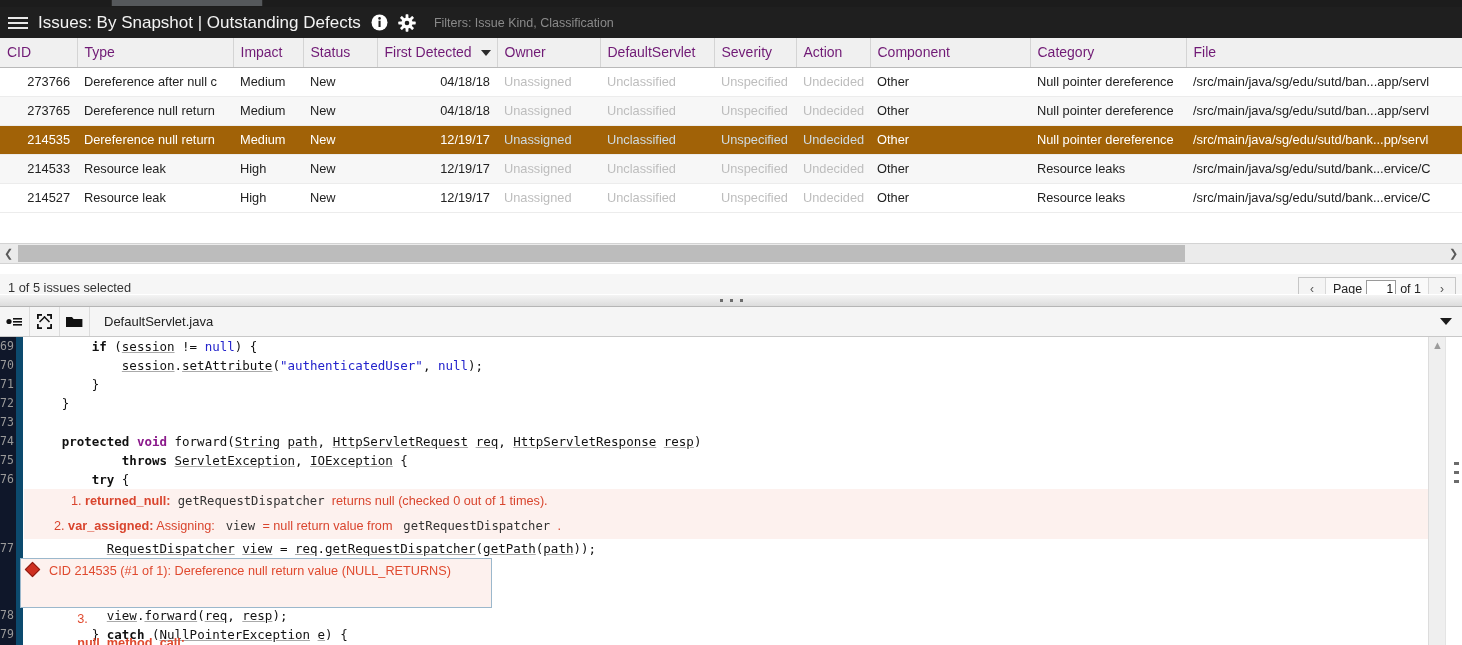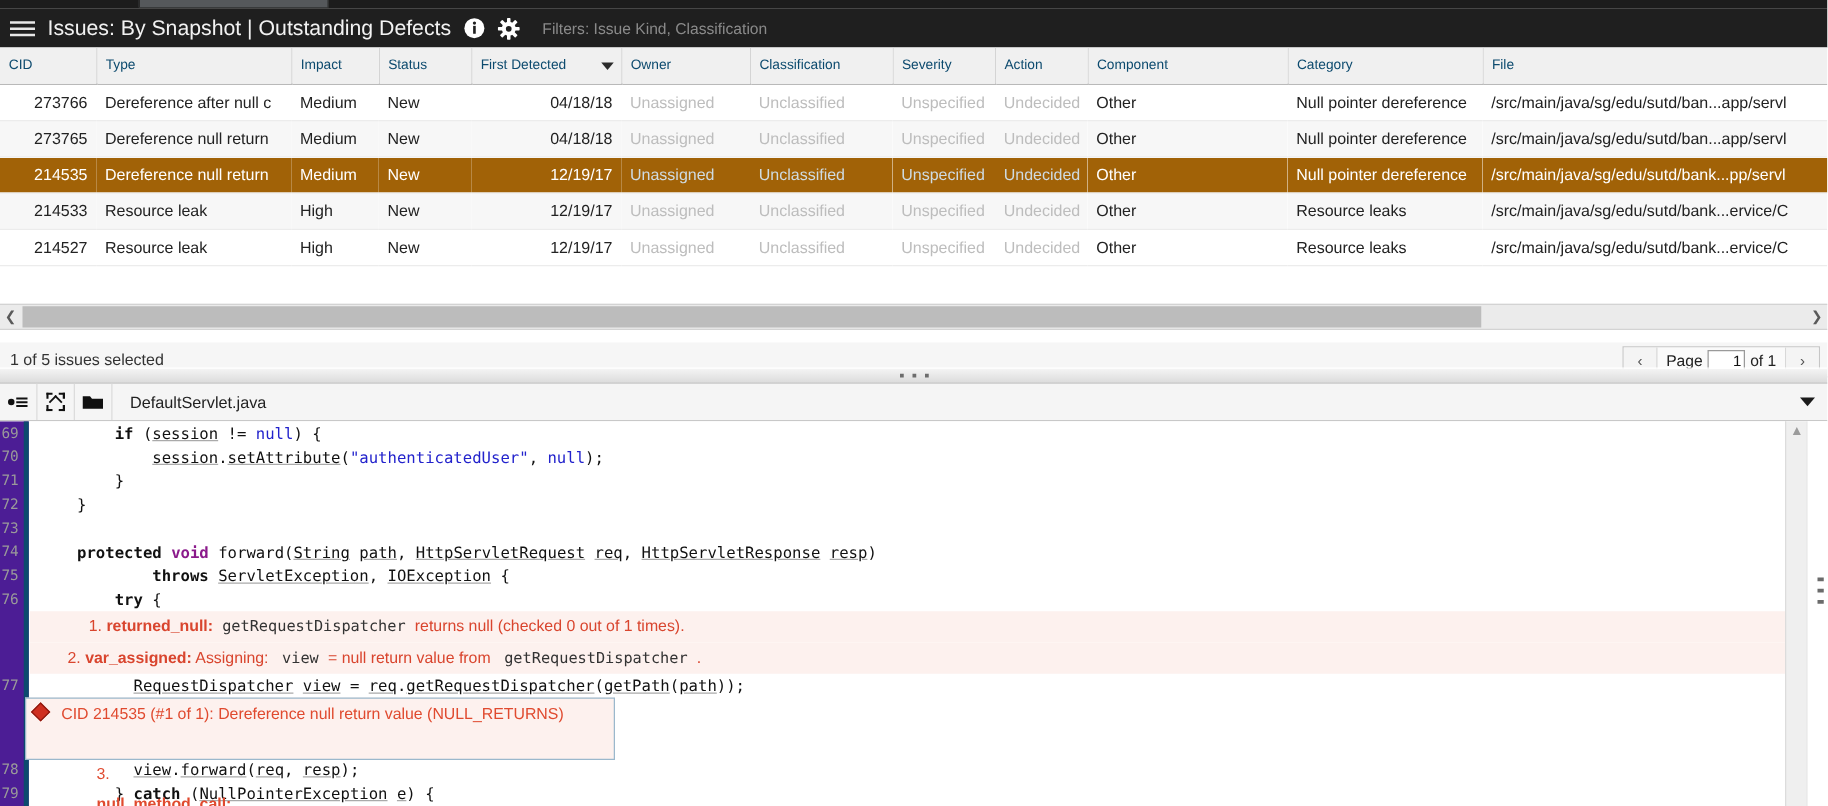--- a/index.html
+++ b/index.html
@@ -47,22 +47,22 @@
     background: #ffffff; overflow: hidden;
   }
   table.issues {
     border-collapse: collapse; table-layout: fixed; width: 1462px;
     font-size: 12.8px; color: #222;
   }
   table.issues thead th {
     height: 29px; background: #f0f0f0;
     border-bottom: 1px solid #b9b9b9;
     border-right: 1px solid #d4d4d4;
-    text-align: left; font-weight: normal; color: #0c4a6e;
-    padding: 0 7px; font-size: 11px; white-space: nowrap; position: relative;
+    text-align: left; font-weight: normal; color: #701a75;
+    padding: 0 7px; font-size: 14px; white-space: nowrap; position: relative;
     overflow: hidden;
   }
   table.issues thead th.last { border-right: none; }
   table.issues thead th .sortcaret {
     position: absolute; right: 6px; top: 12px;
     width: 0; height: 0; border-left: 5px solid transparent;
     border-right: 5px solid transparent; border-top: 6px solid #2b2b2b;
   }
   table.issues tbody td {
     height: 29px; padding: 0 7px; white-space: nowrap; overflow: hidden;
@@ -147,21 +147,21 @@
   }
 
   
   .codearea {
     position: absolute; top: 337px; left: 0; width: 1462px; height: 308px;
     background: #ffffff; overflow: hidden;
     font-family: "DejaVu Sans Mono", monospace; font-size: 12.5px;
   }
   .gutter {
     position: absolute; left: 0; top: 0; width: 23px; height: 308px;
-    background: #4c1d95; border-right: 4px solid #0c4a6e;
+    background: #0f172a; border-right: 7px solid #0c4a6e;
   }
   .gutter .gl {
     height: 19px; line-height: 19px; text-align: right; padding-right: 4px;
     color: #9a9a9a; font-size: 11.5px; font-family: "DejaVu Sans Mono", monospace;
   }
   .codelines { position: absolute; left: 24px; top: 0; right: 34px; }
   .cl { height: 19px; line-height: 19px; white-space: pre; color: #111; }
   .ann {
     height: 25px; line-height: 25px; background: #fdf1ee; white-space: pre;
     color: #d9452e; font-family: "Liberation Sans", sans-serif; font-size: 12.7px;
@@ -257,21 +257,21 @@
           <col style="width: 276px;">
         </colgroup>
       <thead>
           <tr id="issues-head">
             <th><span>CID</span></th>
             <th><span>Type</span></th>
             <th><span>Impact</span></th>
             <th><span>Status</span></th>
             <th><span>First Detected</span><span class="sortcaret"></span></th>
             <th><span>Owner</span></th>
-            <th><span>Classification</span></th>
+            <th><span>DefaultServlet</span></th>
             <th><span>Severity</span></th>
             <th><span>Action</span></th>
             <th><span>Component</span></th>
             <th><span>Category</span></th>
             <th class="last"><span>File</span></th>
           </tr>
         </thead>
       <tbody id="issues-body">
           <tr>
             <td class="clip num">273766</td>

